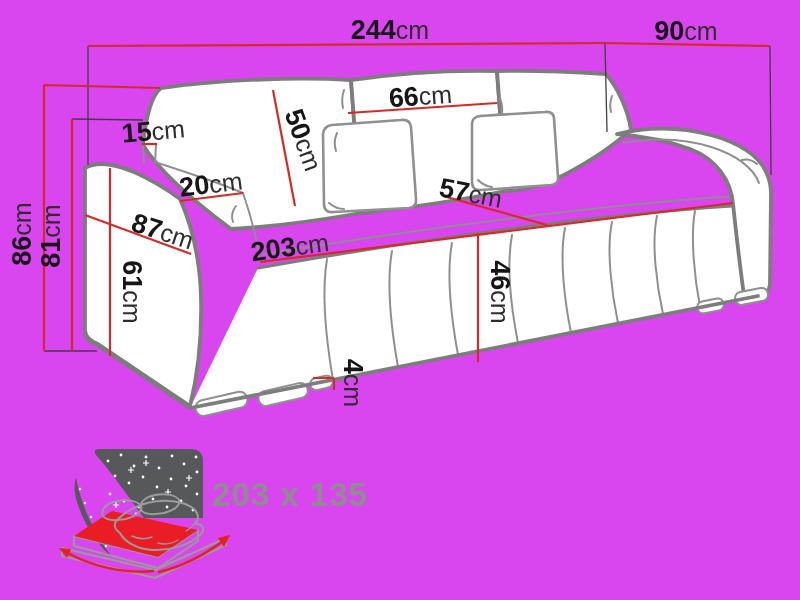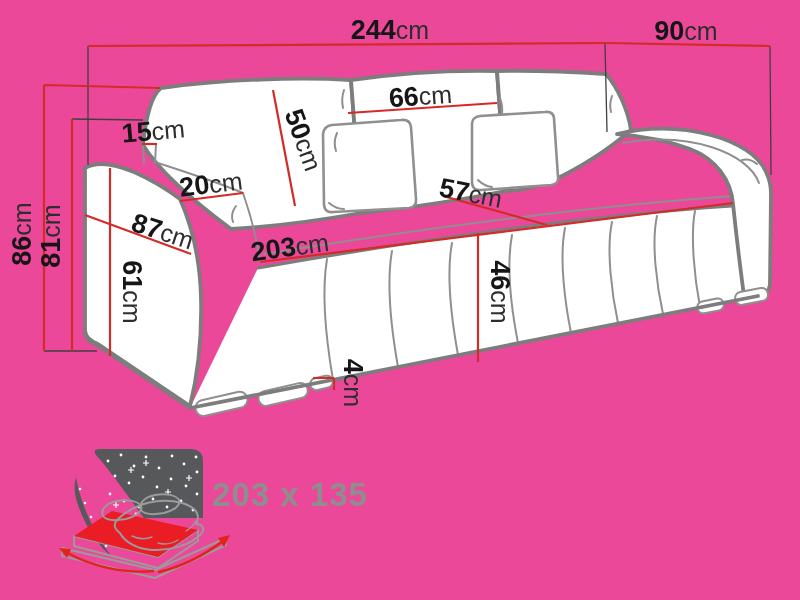--- a/index.html
+++ b/index.html
@@ -1,16 +1,16 @@
 <!DOCTYPE html>
 <html><head>
 <meta charset="utf-8">
 <style>
   html,body{margin:0;padding:0;background:#fff;}
-  .stage{position:relative;width:800px;height:600px;background:#ec4899;overflow:hidden;
+  .stage{position:relative;width:800px;height:600px;background:#d946ef;overflow:hidden;
          font-family:"Liberation Sans", sans-serif;}
   svg{display:block;}
   .thick{stroke:#7d7d7d;stroke-width:3.8;fill:none;stroke-linecap:round;stroke-linejoin:round;}
   .thin{stroke:#8f8f8f;stroke-width:2;fill:none;stroke-linecap:round;stroke-linejoin:round;}
   .fillw{fill:#ffffff;}
   .red{stroke:#d32b28;stroke-width:2.2;fill:none;stroke-linecap:butt;}
   .ext{stroke:#3f3f3f;stroke-width:1.3;fill:none;}
   .lbl{font-family:"Liberation Sans",sans-serif;}
   .num{font-weight:700;font-size:27px;fill:#161616;}
   .unit{font-weight:400;font-size:25px;fill:#2d2d2d;}

